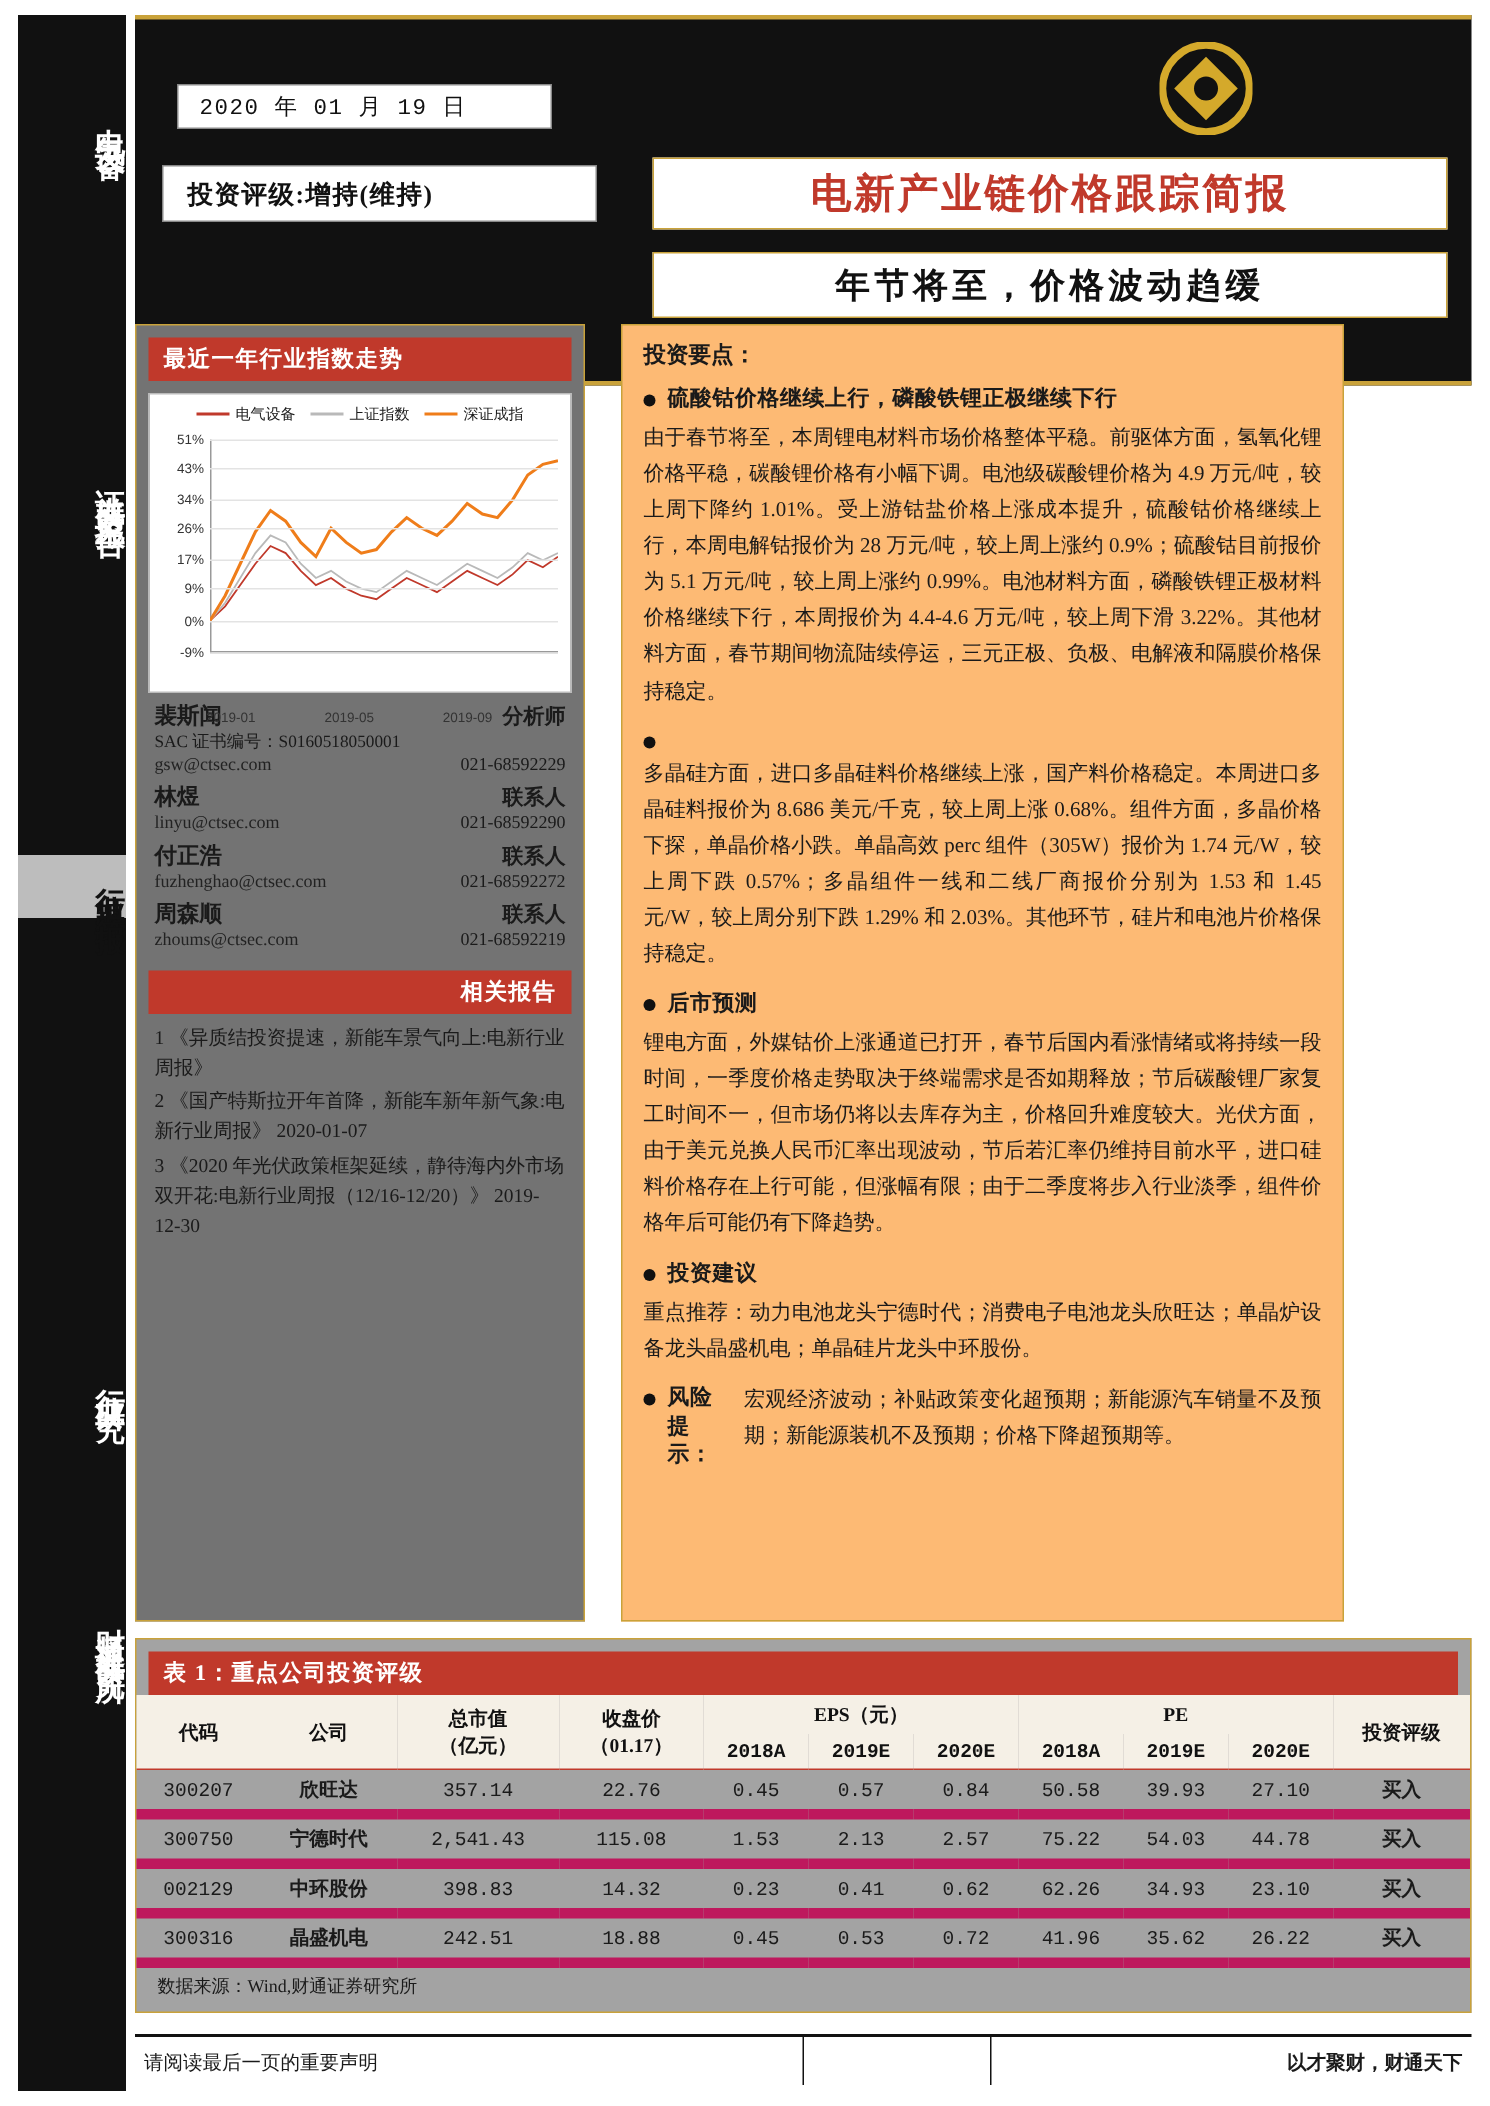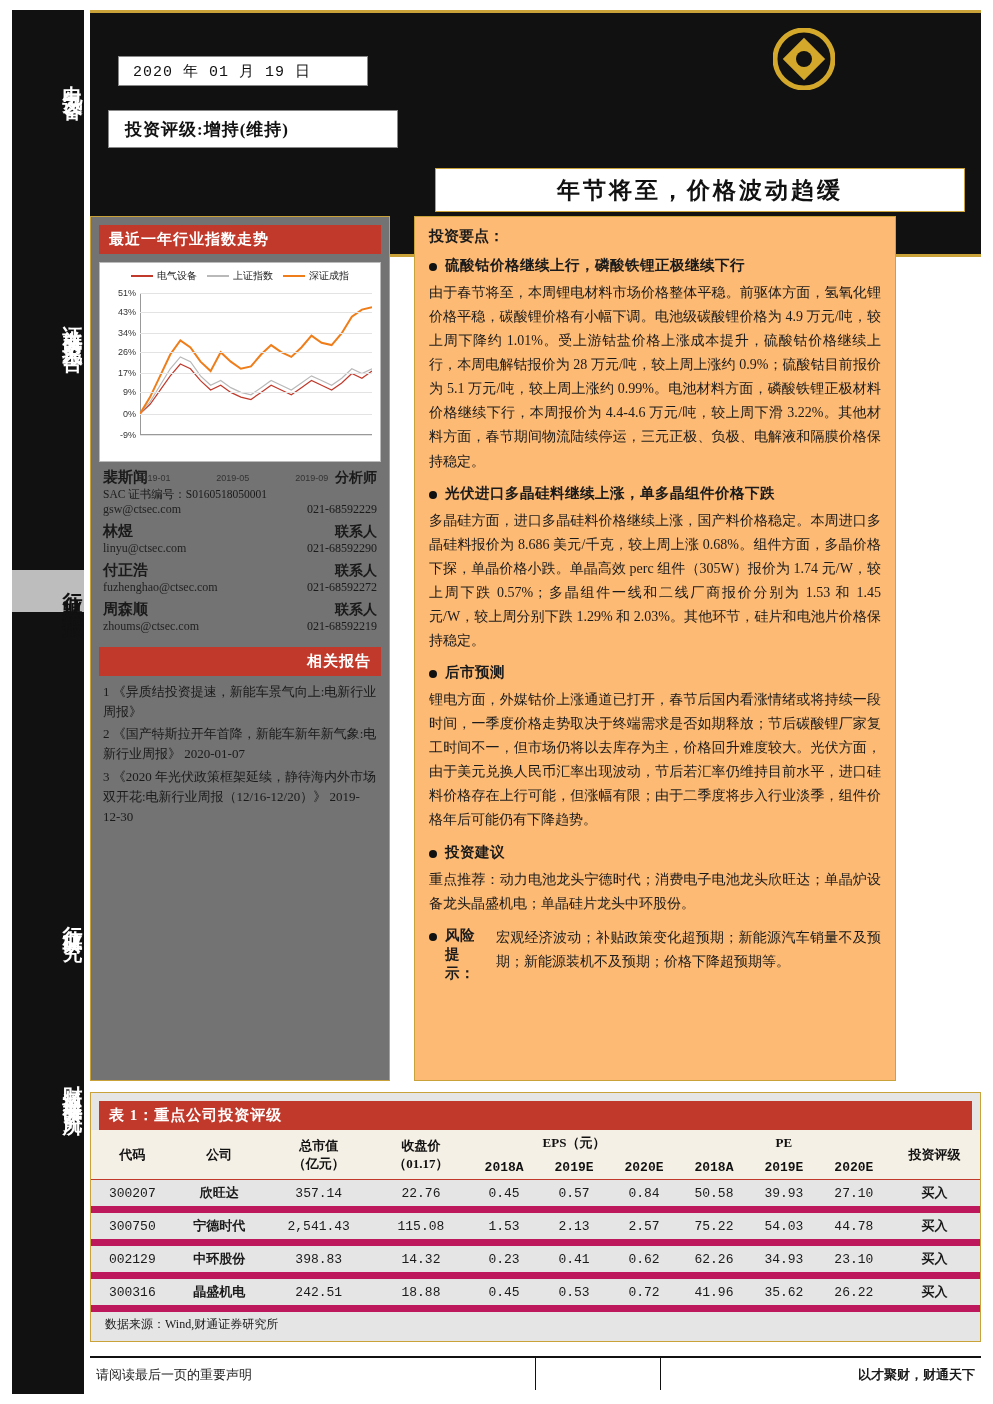--- a/index.html
+++ b/index.html
@@ -125,21 +125,21 @@
   .reports div { margin-bottom:2px; }
 
   
   .rtitle { font-weight:bold; font-size:15px; margin-bottom:8px; }
   .bullet { display:flex; gap:8px; align-items:flex-start; margin:10px 0 6px 0; }
   .dot { width:8px; height:8px; border-radius:50%; background:#111; margin-top:7px; flex:0 0 8px; }
   .bhead { font-weight:bold; font-size:14.5px; letter-spacing:0.5px; }
   .para { font-size:14px; line-height:1.72; text-align:justify; text-justify:inter-ideograph; margin:4px 0 4px 0; }
 
   
-  .tablewrap { position:absolute; left:0; top:1082px; width:891px; height:250px; border:1px solid #c9a23a; background:#e5e5e5; }
+  .tablewrap { position:absolute; left:0; top:1082px; width:891px; height:250px; border:1px solid #c9a23a; background:#a3a3a3; }
   table.rep { width:100%; border-collapse:collapse; font-family:"Liberation Mono", monospace; }
   table.rep th, table.rep td { text-align:center; font-size:13px; padding:4px 2px; }
   table.rep thead th { background:#f5f0e6; color:#111; font-weight:bold; }
   .thline { border-bottom:1.5px solid #c0392b; }
   table.rep td { border-bottom:7px solid #be185d; }
   .cjk { font-family:"Liberation Serif", serif; font-weight:bold; }
   .srcnote { position:absolute; left:14px; bottom:8px; font-size:12px;margin-top:40px; }
 
   
   .footer { position:absolute; left:0; top:1346px; width:891px; height:34px; border-top:2px solid #111; }
@@ -169,20 +169,21 @@
       <div class="logo">
         <svg viewBox="0 0 62 62" width="62" height="62">
           <circle cx="31" cy="31" r="29" fill="none" stroke="#d4a92b" stroke-width="5"></circle>
           <rect x="16" y="16" width="30" height="30" fill="#d4a92b" transform="rotate(45 31 31)"></rect>
           <circle cx="31" cy="31" r="8" fill="#111111"></circle>
         </svg>
       </div>
 
       <div class="datebox">2020 年 01 月 19 日</div>
       <div class="ratingbox">投资评级:增持(维持)</div>
+      <div class="titlebox">电新产业链价格跟踪简报</div>
       <div class="subtitlebox">年节将至，价格波动趋缓</div>
     </div>
 
     <div class="body2col">
 
       <div class="colL">
 
         <div style="padding:8px 8px 0 8px;">
           <div class="redbar">最近一年行业指数走势</div>
         </div>
@@ -292,21 +293,20 @@
         <div class="rtitle">投资要点：</div>
 
         <div class="bullet">
           <span class="dot"></span>
           <span class="bhead">硫酸钴价格继续上行，磷酸铁锂正极继续下行</span>
         </div>
         <div class="para">由于春节将至，本周锂电材料市场价格整体平稳。前驱体方面，氢氧化锂价格平稳，碳酸锂价格有小幅下调。电池级碳酸锂价格为 4.9 万元/吨，较上周下降约 1.01%。受上游钴盐价格上涨成本提升，硫酸钴价格继续上行，本周电解钴报价为 28 万元/吨，较上周上涨约 0.9%；硫酸钴目前报价为 5.1 万元/吨，较上周上涨约 0.99%。电池材料方面，磷酸铁锂正极材料价格继续下行，本周报价为 4.4-4.6 万元/吨，较上周下滑 3.22%。其他材料方面，春节期间物流陆续停运，三元正极、负极、电解液和隔膜价格保持稳定。</div>
 
         <div class="bullet">
           <span class="dot"></span>
-          <span class="bhead">光伏进口多晶硅料继续上涨，单多晶组件价格下跌</span>
         </div>
         <div class="para">多晶硅方面，进口多晶硅料价格继续上涨，国产料价格稳定。本周进口多晶硅料报价为 8.686 美元/千克，较上周上涨 0.68%。组件方面，多晶价格下探，单晶价格小跌。单晶高效 perc 组件（305W）报价为 1.74 元/W，较上周下跌 0.57%；多晶组件一线和二线厂商报价分别为 1.53 和 1.45 元/W，较上周分别下跌 1.29% 和 2.03%。其他环节，硅片和电池片价格保持稳定。</div>
 
         <div class="bullet">
           <span class="dot"></span>
           <span class="bhead">后市预测</span>
         </div>
         <div class="para">锂电方面，外媒钴价上涨通道已打开，春节后国内看涨情绪或将持续一段时间，一季度价格走势取决于终端需求是否如期释放；节后碳酸锂厂家复工时间不一，但市场仍将以去库存为主，价格回升难度较大。光伏方面，由于美元兑换人民币汇率出现波动，节后若汇率仍维持目前水平，进口硅料价格存在上行可能，但涨幅有限；由于二季度将步入行业淡季，组件价格年后可能仍有下降趋势。</div>
 
         <div class="bullet">

